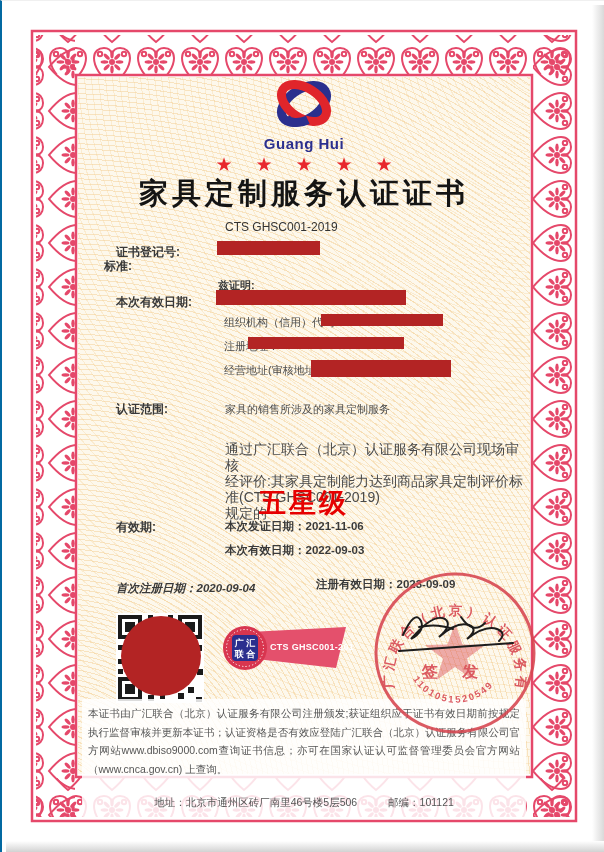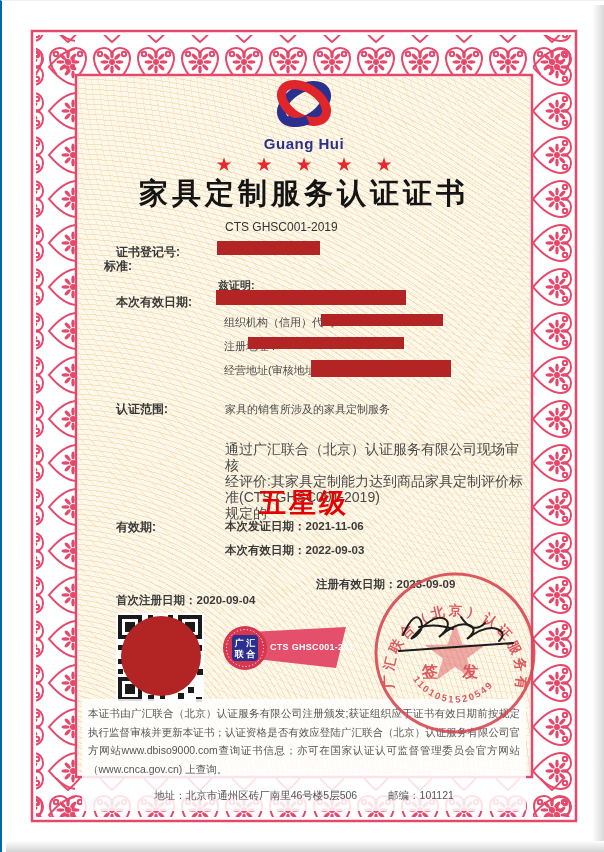--- a/index.html
+++ b/index.html
@@ -32,21 +32,21 @@
   .bar{background:#b32424;}
   .date{font-weight:bold;font-size:11.5px;color:#3a3a3a;}
   .para{font-size:14px;color:#4a4a4a;line-height:16px;}
   .rating{left:0;top:408px;width:452px;text-align:center;color:#e60000;font-weight:bold;font-size:27px;letter-spacing:3px;}
   .footer-box{
     left:4px;top:622px;width:444px;background:rgba(255,255,255,.85);
     padding:5px 6px 6px 6px;box-sizing:border-box;border-radius:2px;
     font-size:10.5px;color:#555;line-height:18.5px;
   }
   .footer-line1{text-align:justify;}
-  .footer-line2{text-align:center;margin-top:8px;}
+  .footer-line2{text-align:center;margin-top:15px;}
   .footer-line2 span{margin:0 14px;}
   .qr-svg{left:38px;top:536px;}
   .badge-svg{left:140px;top:545px;}
   .stamp-svg{left:283px;top:488px;z-index:5;}
 </style>
 </head>
 <body>
 
 <div class="page">
 
@@ -128,21 +128,21 @@
       <div>经评价:其家具定制能力达到商品家具定制评价标准(CTS GHSC001-2019)</div>
       <div>规定的</div>
     </div>
 
     <div class="abs rating">五星级</div>
 
     <div class="abs lbl" style="left:38px;top:442px;">有效期:</div>
     <div class="abs date" style="left:147px;top:442px;text-align:right;">本次发证日期：2021-11-06</div>
     <div class="abs date" style="left:147px;top:466px;">本次有效日期：2022-09-03</div>
 
-    <div class="abs date" style="left:38px;top:516px;">首次注册日期：2020-09-04</div>
+    <div class="abs date" style="left:38px;top:504px;font-style:italic;">首次注册日期：2020-09-04</div>
     <div class="abs date" style="left:238px;top:500px;">注册有效日期：2023-09-09</div>
 
     <svg class="abs qr-svg" width="88" height="90" viewBox="0 0 88 90">
       <rect width="88" height="90" fill="#fff"></rect>
       <g fill="#1a1a1a">
         <rect x="2" y="2" width="24" height="24"></rect>
           <rect x="6" y="6" width="16" height="16" fill="#fff"></rect>
           <rect x="9" y="9" width="10" height="10"></rect>
         <rect x="62" y="2" width="24" height="24"></rect>
           <rect x="66" y="6" width="16" height="16" fill="#fff"></rect>

